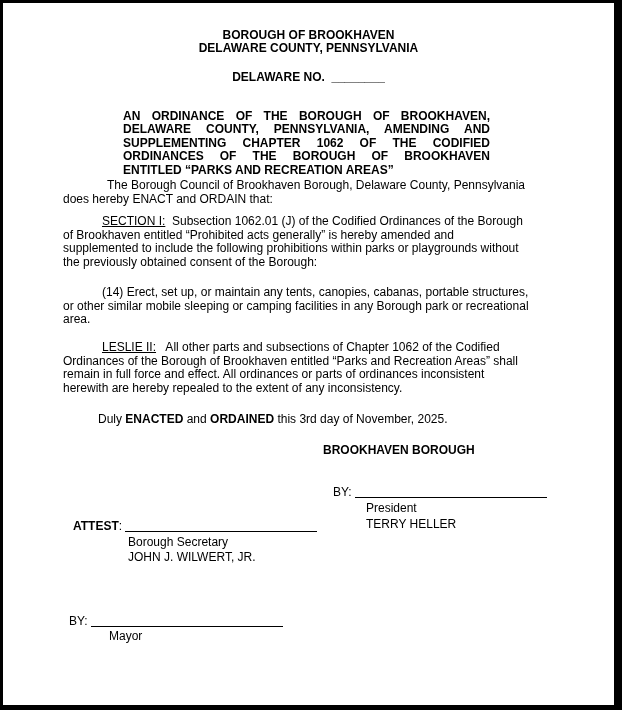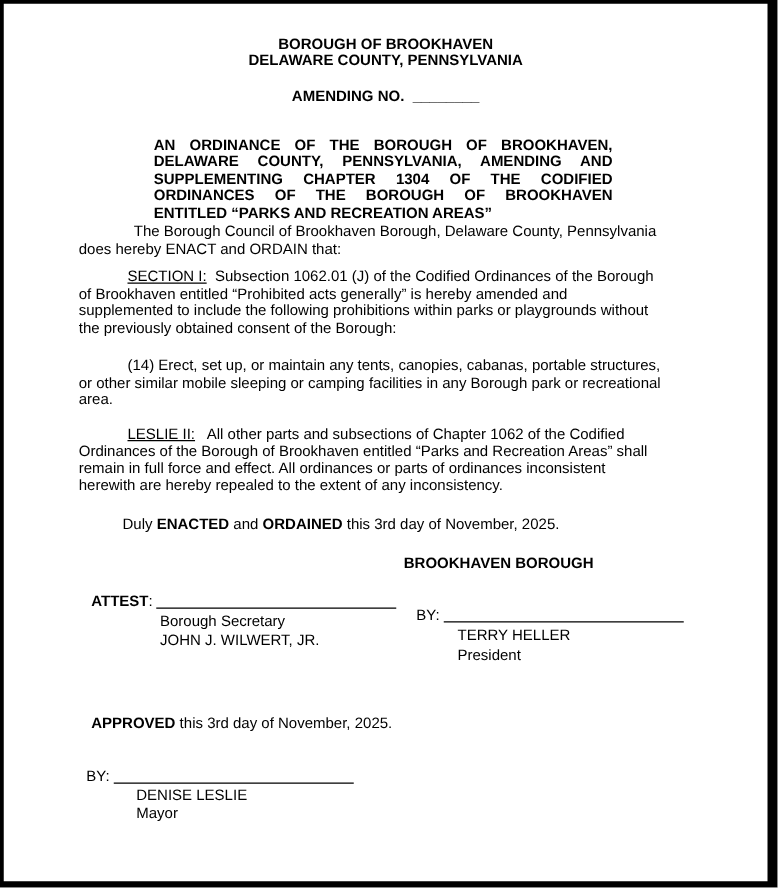--- a/index.html
+++ b/index.html
@@ -37,42 +37,42 @@
   #title{top:107px;left:120px;width:367px;line-height:13.4px;}
   #enact{top:176px;left:60px;width:505px;text-indent:44px;}
   #sec1{top:212px;left:60px;width:510px;}
   #sec1 .line,#sec2 .line{text-indent:39px;}
   #item14{top:283px;left:60px;width:510px;text-indent:39px;}
   #sec2{top:338px;left:60px;width:510px;}
   #duly{top:410px;left:60px;width:505px;text-indent:35px;}
   #borough-name{top:441px;left:320px;}
   #sig-right{top:481px;left:330px;line-height:16px;}
   #sig-right .names{padding-left:33px;}
-  #sig-left{top:470px;left:70px;line-height:15.5px;}
+  #sig-left{top:515px;left:70px;line-height:15.5px;}
   #sig-left .names{padding-left:55px;}
   #approved{top:569px;left:70px;}
   #sig-bottom{top:610px;left:66px;line-height:14.6px;}
   #sig-bottom .names{padding-left:40px;}
 </style>
 </head>
 <body>
 
 <div class="frame">
 
   <div class="b center bold" id="org">
     <div>BOROUGH OF BROOKHAVEN</div>
     <div>DELAWARE COUNTY, PENNSYLVANIA</div>
   </div>
 
-  <div class="b center bold pre" id="ordno">AMENDING NO.  ________</div>
+  <div class="b center bold pre" id="ordno">DELAWARE NO.  ________</div>
 
   <div class="b bold" id="title">
     <div class="jline">AN ORDINANCE OF THE BOROUGH OF BROOKHAVEN,</div>
     <div class="jline">DELAWARE COUNTY, PENNSYLVANIA, AMENDING AND</div>
-    <div class="jline">SUPPLEMENTING CHAPTER 1304 OF THE CODIFIED</div>
+    <div class="jline">SUPPLEMENTING CHAPTER 1062 OF THE CODIFIED</div>
     <div class="jline">ORDINANCES OF THE BOROUGH OF BROOKHAVEN</div>
     <div>ENTITLED “PARKS AND RECREATION AREAS”</div>
   </div>
 
   <div class="b lines" id="enact">The Borough Council of Brookhaven Borough, Delaware County, Pennsylvania<br>does hereby ENACT and ORDAIN that:</div>
 
   <div class="b" id="sec1">
     <div class="line pre"><span class="u">SECTION I:</span><span>  Subsection 1062.01 (J) of the Codified Ordinances of the Borough</span></div>
     <div class="lines">of Brookhaven entitled “Prohibited acts generally” is hereby amended and<br>supplemented to include the following prohibitions within parks or playgrounds without<br>the previously obtained consent of the Borough:</div>
   </div>
@@ -84,36 +84,34 @@
     <div class="lines">Ordinances of the Borough of Brookhaven entitled “Parks and Recreation Areas” shall<br>remain in full force and effect. All ordinances or parts of ordinances inconsistent<br>herewith are hereby repealed to the extent of any inconsistency.</div>
   </div>
 
   <div class="b pre" id="duly"><span>Duly </span><span class="bold">ENACTED</span><span> and </span><span class="bold">ORDAINED</span><span> this 3rd day of November, 2025.</span></div>
 
   <div class="b bold" id="borough-name">BROOKHAVEN BOROUGH</div>
 
   <div class="b" id="sig-right">
     <div class="pre"><span>BY: </span><span class="sigline"></span></div>
     <div class="names">
+      <div>President</div>
       <div>TERRY HELLER</div>
-      <div>President</div>
     </div>
   </div>
 
   <div class="b" id="sig-left">
     <div class="pre"><span class="bold">ATTEST</span><span>: </span><span class="sigline"></span></div>
     <div class="names">
       <div>Borough Secretary</div>
       <div>JOHN J. WILWERT, JR.</div>
     </div>
   </div>
 
-  <div class="b pre" id="approved"><span class="bold">APPROVED</span><span> this 3rd day of November, 2025.</span></div>
 
   <div class="b" id="sig-bottom">
     <div class="pre"><span>BY: </span><span class="sigline"></span></div>
     <div class="names">
-      <div>DENISE LESLIE</div>
       <div>Mayor</div>
     </div>
   </div>
 
 </div>
 
 </body></html>

